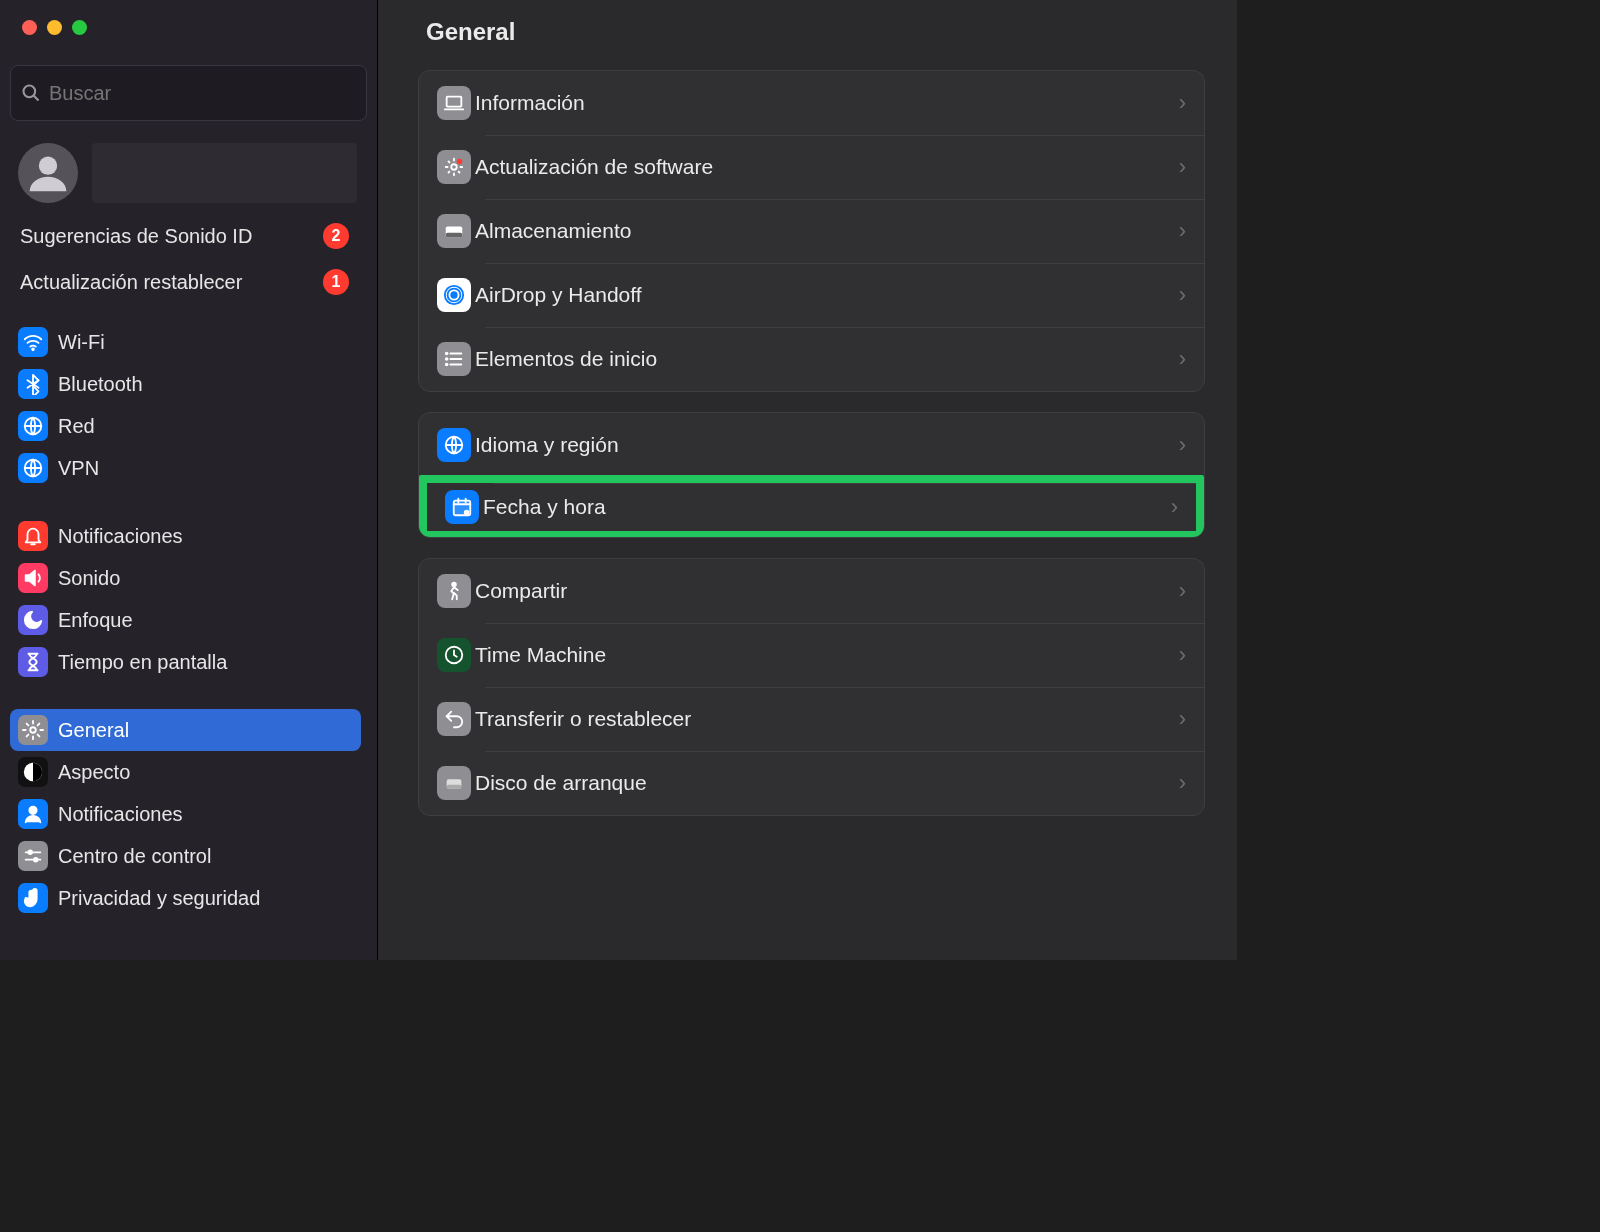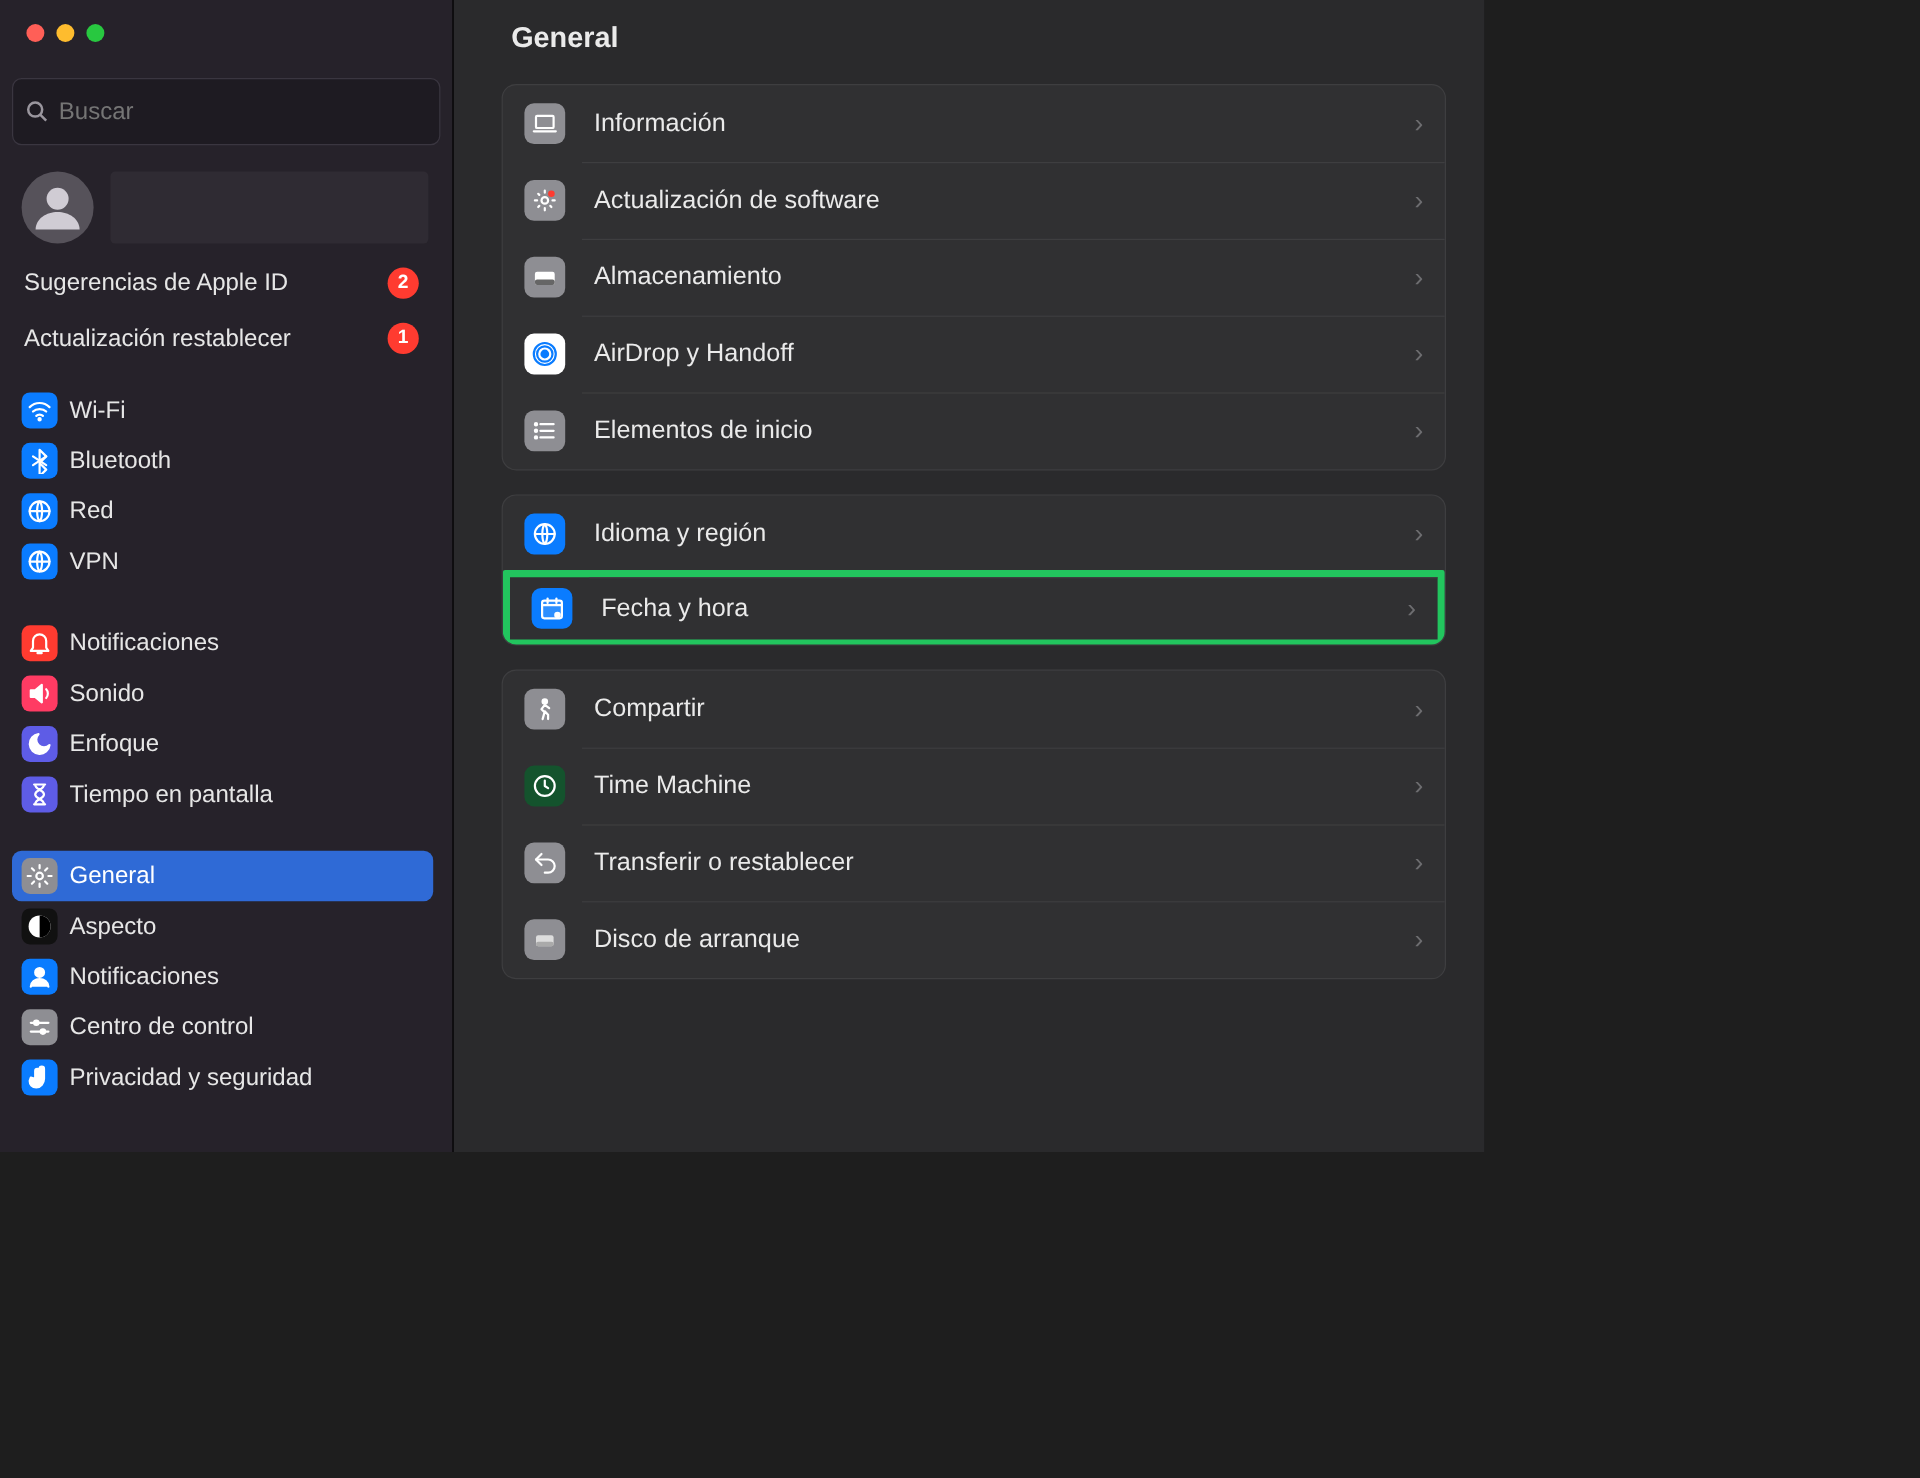--- a/index.html
+++ b/index.html
@@ -143,21 +143,21 @@
     border-radius: 12px;
     background: #303032;
     margin-bottom: 20px;
     overflow: hidden;
   }
   .panel-item {
     display: flex;
     align-items: center;
     height: 64px;
     padding: 0 18px;
-    gap: 24px;
+    gap: 4px;
     position: relative;
   }
   .panel-item + .panel-item::before {
     content: "";
     position: absolute;
     top: 0; left: 66px; right: 0;
     height: 1px;
     background: #3e3e40;
   }
   .panel-icon {
@@ -170,21 +170,21 @@
   .panel-label {
     flex: 1;
     font-size: 21px;
     color: #eaeaea;
   }
   .chevron {
     color: #6d6d70;
     font-size: 22px;
   }
   .highlight-box {
-    border: 6px solid #22c55e;
+    border: 8px solid #22c55e;
     margin: -2px 0;
     border-radius: 2px;
   }
 </style>
 </head>
 <body>
 
 <div class="window">
   <aside class="sidebar">
     <div class="traffic-lights">
@@ -209,21 +209,21 @@
           <svg width="44" height="44" viewBox="0 0 24 24" fill="#d0ccd4">
               <circle cx="12" cy="8" r="5"></circle>
               <path d="M2 22c0-5 5-8 10-8s10 3 10 8"></path>
             </svg>
         </div>
         <div class="account-name-box"></div>
       </div>
 
       <div id="notices">
           <div class="notice-row">
-            <span>Sugerencias de Apple ID</span>
+            <span>Sugerencias de Sonido ID</span>
             <span class="badge">2</span>
           </div>
           <div class="notice-row">
             <span>Actualización restablecer</span>
             <span class="badge">1</span>
           </div>
         </div>
 
       <div style="height:12px"></div>
 

